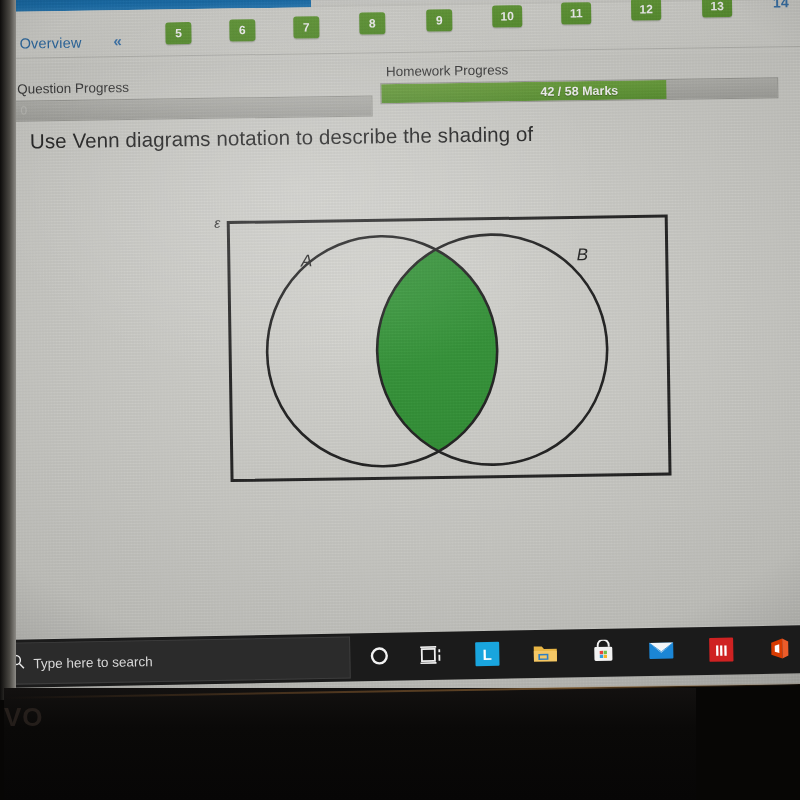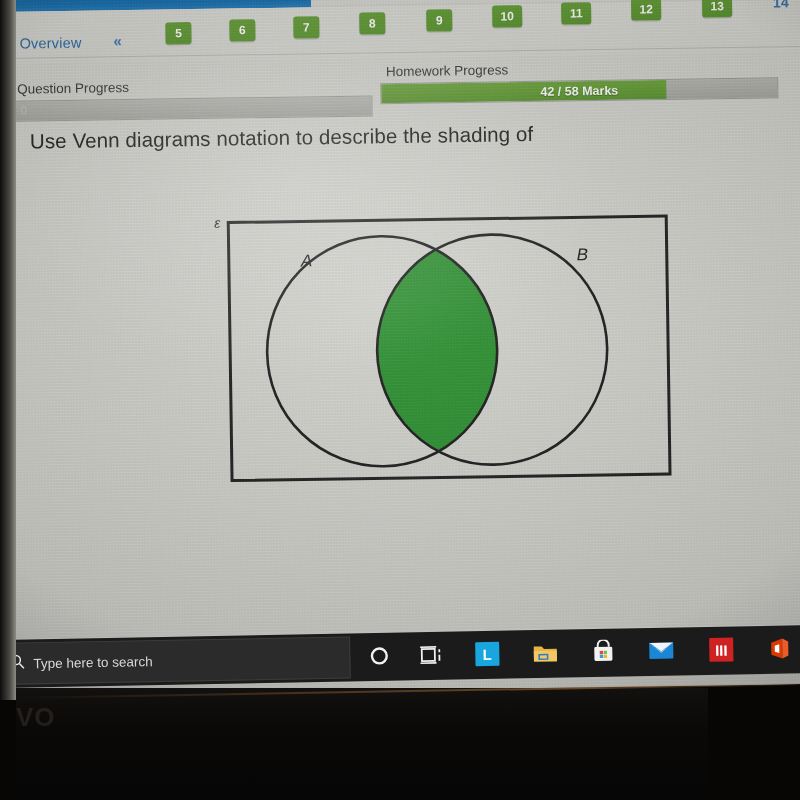--- a/index.html
+++ b/index.html
@@ -211,21 +211,21 @@
   .ico-square {
     width: 24px; height: 24px;
     display: flex; align-items: center; justify-content: center;
     font-weight: bold; font-size: 15px; color: #fff;
     border-radius: 1px;
   }
 
   
   #bezel {
     position: absolute;
-    left: 16px; top: 688px;
+    left: 4px; top: 688px;
     width: 692px; height: 112px;
     background: linear-gradient(180deg, #131110 0%, #0a0908 35%, #070606 100%);
     z-index: 50;
   }
   .bezel-logo {
     position: absolute;
     left: 0px; top: 14px;
     font-size: 26px;
     font-weight: bold;
     color: #3a2f29;

